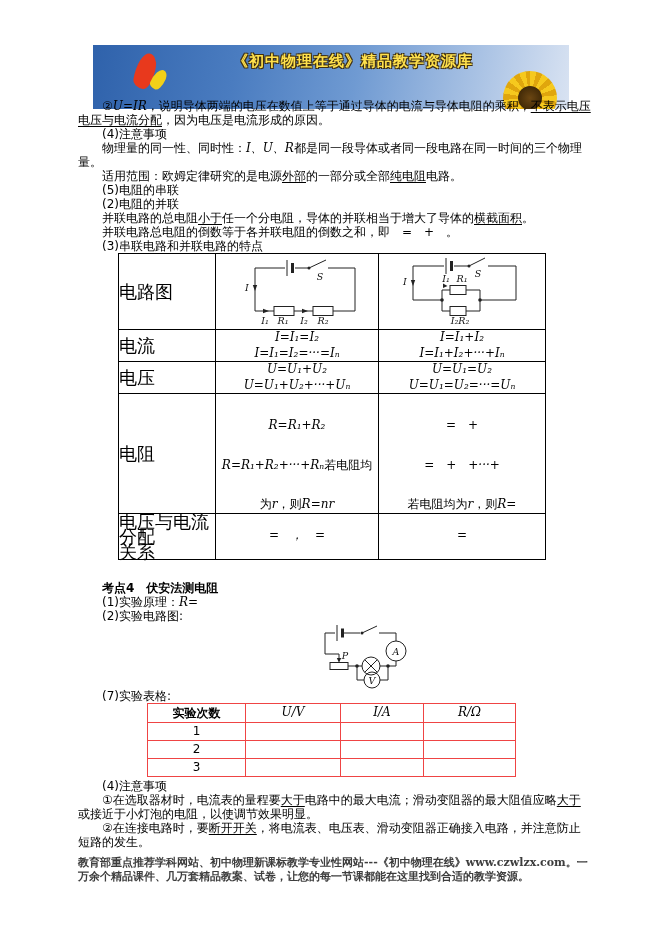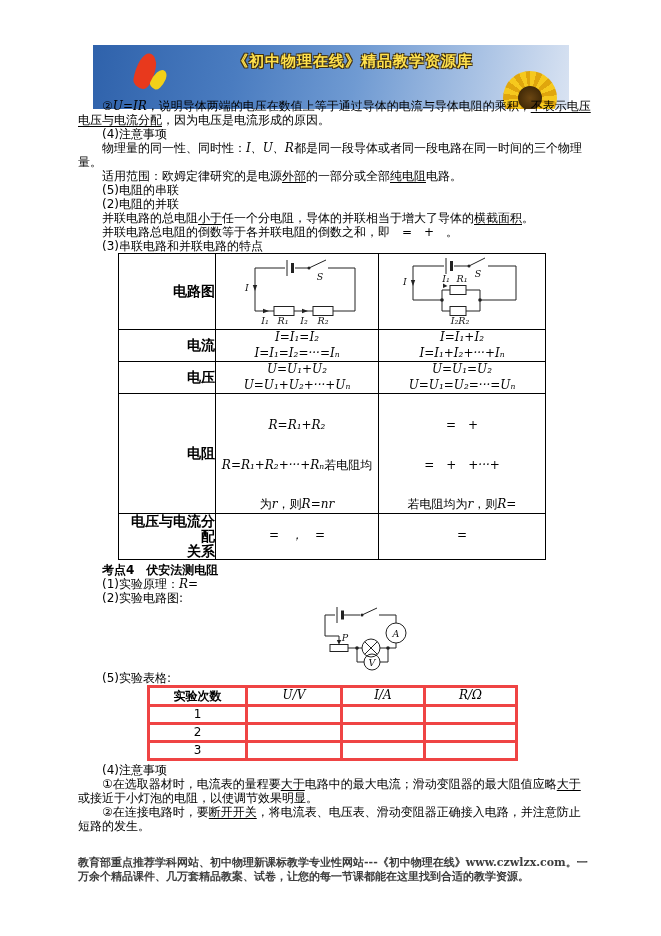--- a/index.html
+++ b/index.html
@@ -26,34 +26,34 @@
   .content{position:absolute;left:78px;top:99px;width:513px;font-size:12px;line-height:14px;}
   p.t{margin:0;}
   .ind{text-indent:2em;}
   .u{text-decoration:underline;text-underline-offset:2px;}
   .vi{font-family:"DejaVu Serif",serif;font-style:italic;}
   .hd{font-weight:bold;}
   .gap-top{margin-top:12px;}
   
   table.t1{border-collapse:collapse;table-layout:fixed;margin-left:40px;margin-top:0;}
   table.t1 td{border:1px solid #000;padding:0;vertical-align:middle;}
-  td.lbl{font-weight:bold;text-align:right;font-size:14px;line-height:15px;}
+  td.lbl{font-weight:normal;text-align:left;font-size:18px;line-height:15px;}
   td.fm, .fmline{font-family:"DejaVu Serif",serif;font-style:italic;text-align:center;
                  font-size:12px;line-height:15.5px;margin-top:24px;}
   td.mix{text-align:center;font-size:12px;line-height:15.5px;}
   .cn{font-family:"DejaVu Sans",sans-serif;font-style:normal;}
   .spread{display:flex;flex-direction:column;justify-content:space-evenly;height:100%;}
   .diagcell{text-align:center;}
   
   svg text{font-size:9.5px;font-style:italic;font-family:"DejaVu Serif",serif;fill:#111;}
   .circ-wrap{height:66px;position:relative;}
   .circ-wrap svg{position:absolute;left:222px;top:0;}
   
   table.t2{border-collapse:collapse;table-layout:fixed;margin-left:69px;}
-  table.t2 td{border:3px solid #ef4444;padding:0;text-align:center;vertical-align:middle;font-size:12px;}
+  table.t2 td{border:1px solid #ef4444;padding:0;text-align:center;vertical-align:middle;font-size:12px;}
   
   .footer{position:absolute;left:78px;top:856px;width:511px;font-family:"DejaVu Serif",serif;
           font-weight:bold;color:#3d3d3d;font-size:11px;line-height:14px;}
 </style>
 </head>
 <body>
 
 <div class="page">
 
   <div class="banner">
@@ -205,21 +205,21 @@
         <td class="fm">
               <div>=　，　=</div>
             </td>
         <td class="fm">
               <div>=</div>
             </td>
       </tr>
     </tbody>
       </table>
 
-    <p class="t ind hd" style="margin-top:3px">考点4　伏安法测电阻</p>
+    <p class="t ind hd" style="margin-top:21px">考点4　伏安法测电阻</p>
 
     <p class="t ind"><span>(1)实验原理：</span><span class="vi">R=</span></p>
 
     <p class="t ind">(2)实验电路图:</p>
 
     <div class="circ-wrap">
       <svg width="170" height="66" viewBox="0 0 170 66">
         <g stroke="#222" fill="none" stroke-width="1">
           <path d="M25,10 H35"></path>
           <g>
@@ -245,21 +245,21 @@
           <path d="M36.8,35 h4.4 l-2.2,4.8 z"></path>
         </g>
         <g text-anchor="middle">
           <text x="45" y="36">P</text>
           <text x="96" y="31.5">A</text>
           <text x="72" y="60.5">V</text>
         </g>
       </svg>
     </div>
 
-    <p class="t ind">(5)实验表格:</p>
+    <p class="t ind">(7)实验表格:</p>
 
     <table class="t2">
       <colgroup>
           <col style="width:98px">
           <col style="width:95px">
           <col style="width:83px">
           <col style="width:92px">
         </colgroup>
       <tbody>
           <tr style="height:19px">

